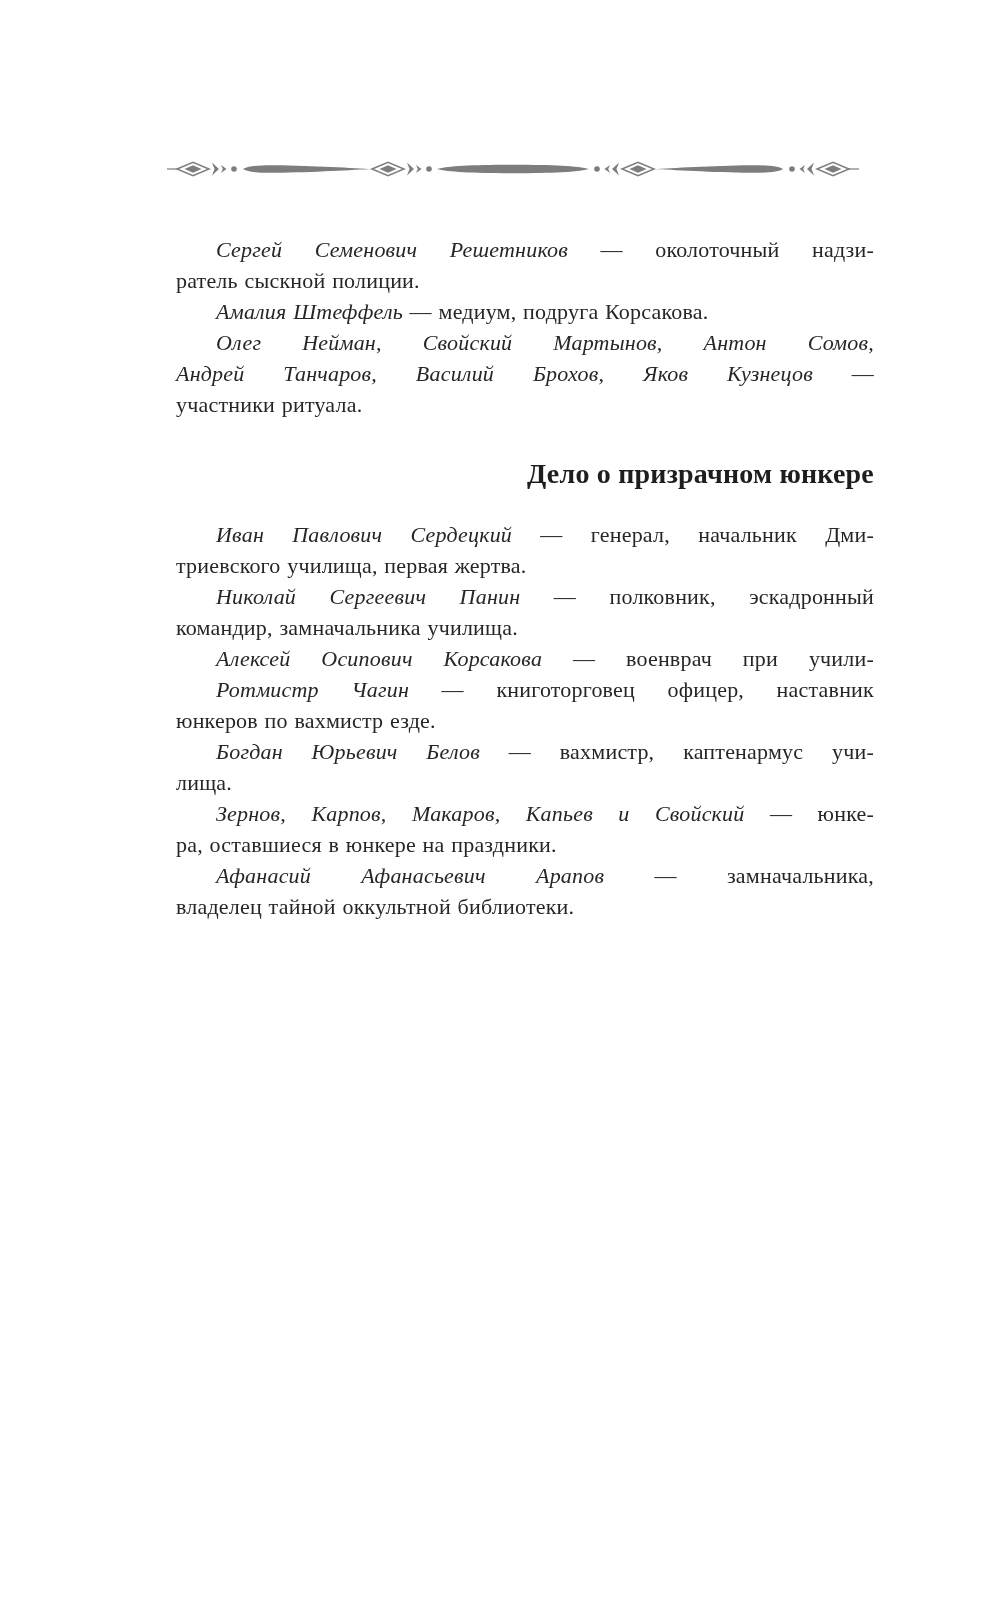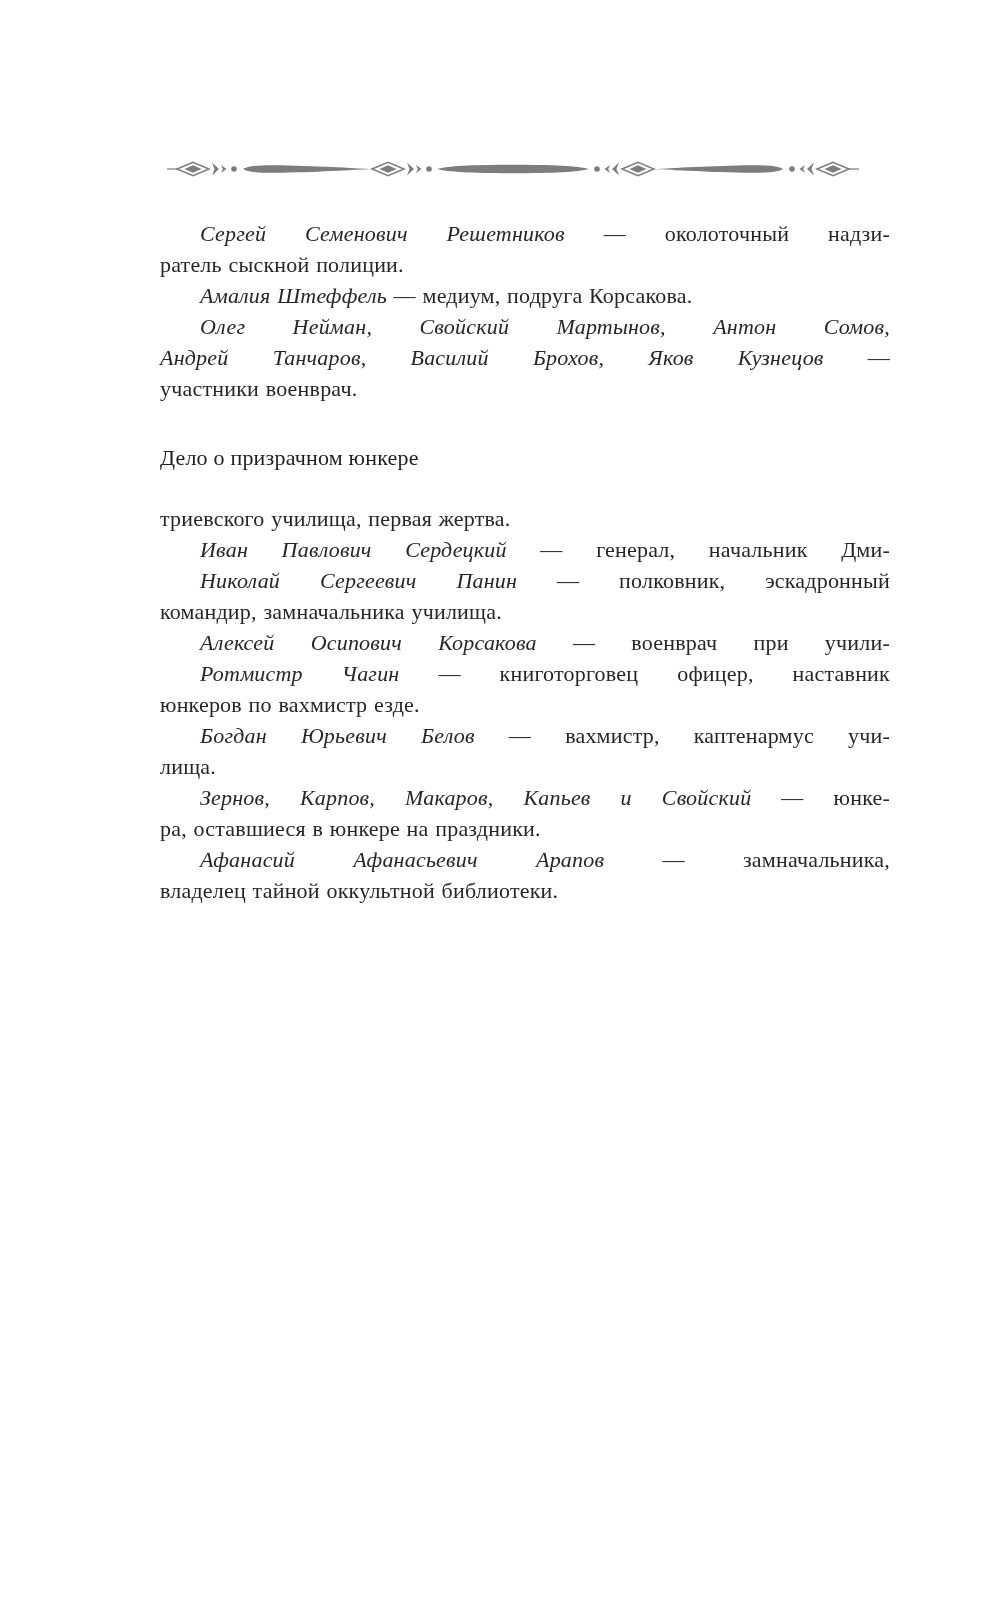--- a/index.html
+++ b/index.html
@@ -23,25 +23,25 @@
   }
   .text-block {
     position: absolute;
     left: 160px;
     top: 218px;
     width: 730px;
     font-size: 22px;
     line-height: 31px;
     letter-spacing: 0.2px;
   }
-  .section { margin: 0; }
+  .section { margin: 16px; }
   .heading {
-    text-align: left;
-    font-weight: 400;
-    font-size: 22px;
+    text-align: right;
+    font-weight: 700;
+    font-size: 28px;
     margin: 38px 0 30px 0;
     color: #1e1e1e;
   }
   .paragraph { margin: 0; }
   .line {
     text-align: justify;
     text-align-last: justify;
     word-spacing: 1px;
   }
   .line.last {
@@ -101,28 +101,28 @@
         <div class="paragraph">
           <div class="line first"><span class="it">Сергей Семенович Решетников</span><span class="ro"> — околоточный надзи-</span></div>
           <div class="line last"><span class="ro">ратель сыскной полиции.</span></div>
         </div>
         <div class="paragraph">
           <div class="line first last"><span class="it">Амалия Штеффель</span><span class="ro"> — медиум, подруга Корсакова.</span></div>
         </div>
         <div class="paragraph">
           <div class="line first"><span class="it">Олег Нейман, Свойский Мартынов, Антон Сомов,</span></div>
           <div class="line"><span class="it">Андрей Танчаров, Василий Брохов, Яков Кузнецов</span><span class="ro"> —</span></div>
-          <div class="line last"><span class="ro">участники военврач.</span></div>
+          <div class="line last"><span class="ro">участники ритуала.</span></div>
         </div>
       </div>
       <div class="section">
         <div class="heading">Дело о призрачном юнкере</div>
         <div class="paragraph">
+          <div class="line first"><span class="it">Иван Павлович Сердецкий</span><span class="ro"> — генерал, начальник Дми-</span></div>
           <div class="line last"><span class="ro">триевского училища, первая жертва.</span></div>
-          <div class="line first"><span class="it">Иван Павлович Сердецкий</span><span class="ro"> — генерал, начальник Дми-</span></div>
         </div>
         <div class="paragraph">
           <div class="line first"><span class="it">Николай Сергеевич Панин</span><span class="ro"> — полковник, эскадронный</span></div>
           <div class="line last"><span class="ro">командир, замначальника училища.</span></div>
         </div>
         <div class="paragraph">
           <div class="line first"><span class="it">Алексей Осипович Корсакова</span><span class="ro"> — военврач при учили-</span></div>
         </div>
         <div class="paragraph">
           <div class="line first"><span class="it">Ротмистр Чагин</span><span class="ro"> — книготорговец офицер, наставник</span></div>

